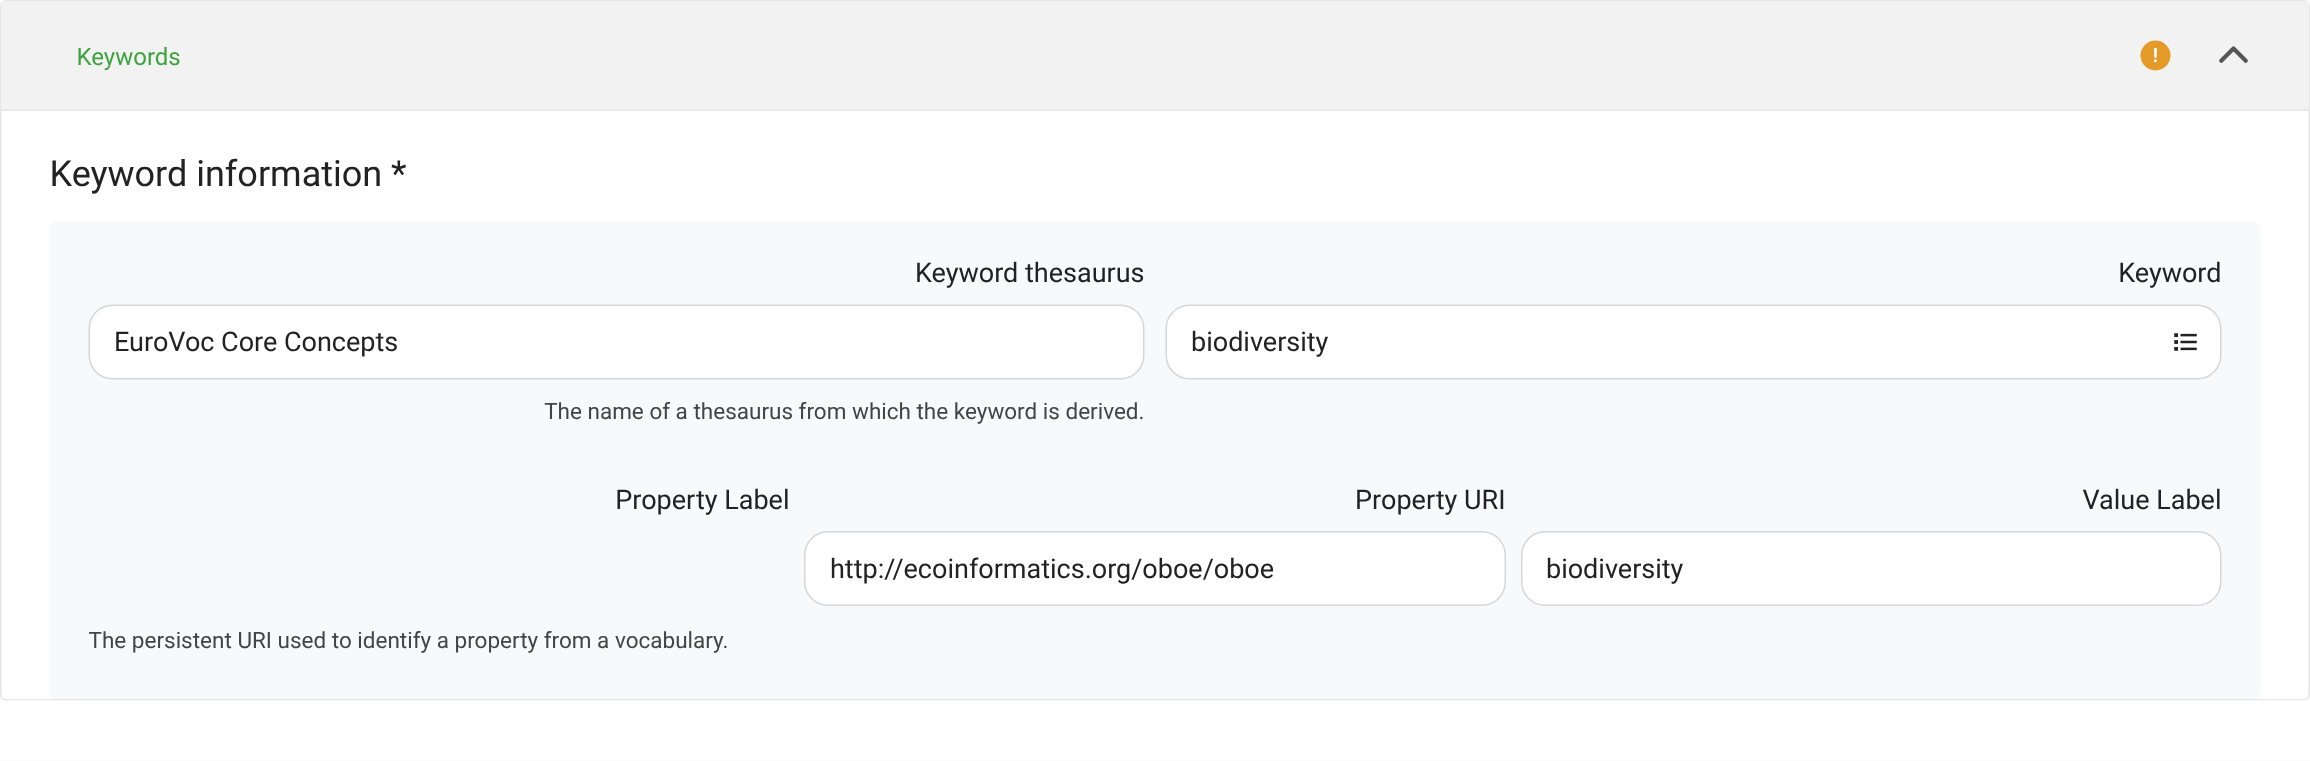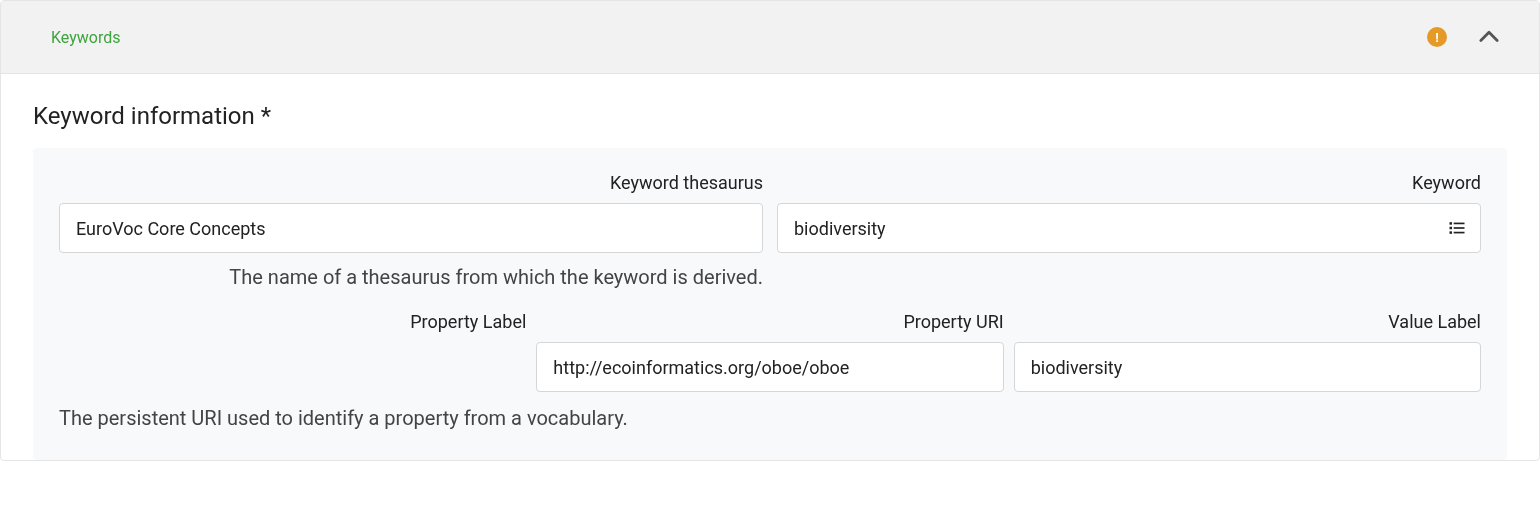--- a/index.html
+++ b/index.html
@@ -76,46 +76,46 @@
     margin-bottom: 10px;
   }
   .input-wrap {
     position: relative;
     width: 100%;
   }
   .text-input {
     width: 100%;
     border: 1px solid #d6d6d6;
     background: #fff;
-    border-radius: 4px;
+    border-radius: 16px;
     font-size: 18px;
     color: #222;
     padding: 12px 16px;
     height: 50px;
     font-family: inherit;
   }
   .text-input.with-icon { padding-right: 48px; }
   .input-icon {
     position: absolute;
     right: 14px;
     top: 50%;
     transform: translateY(-50%);
     color: #222;
     cursor: pointer;
   }
   .input-icon svg { width: 20px; height: 20px; display: block; }
   .helper {
-    font-size: 20px;
+    font-size: 15px;
     color: #444;
     margin-top: 12px;
   }
   .row2 {
     display: flex;
     gap: 10px;
-    margin-top: 22px;
+    margin-top: 40px;
   }
   .row2 .col { flex: 1 1 0; }
   .helper-row {
     display: flex;
     gap: 14px;
     margin-top: 14px;
     align-items: center;
   }
   .helper-row .hcol { flex: 1 1 0; }
 </style>

